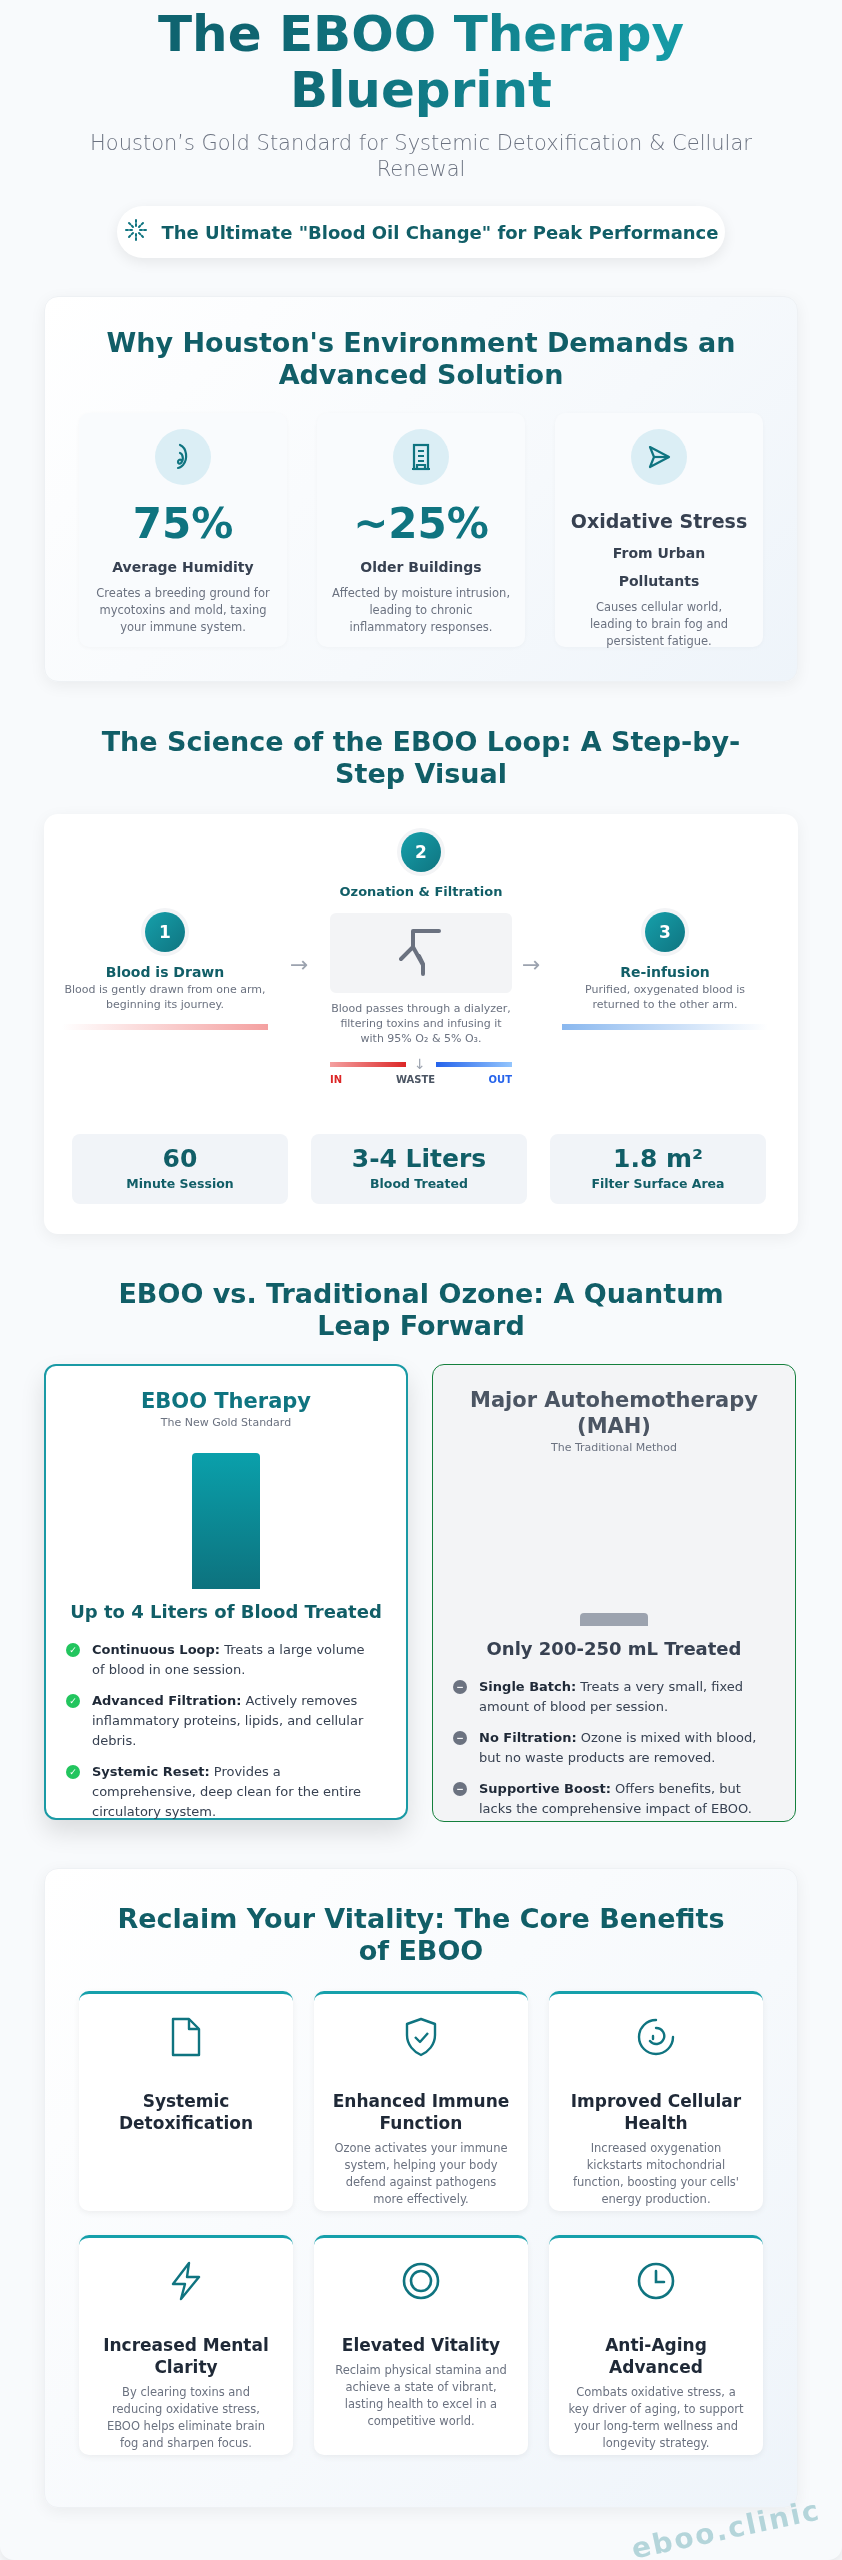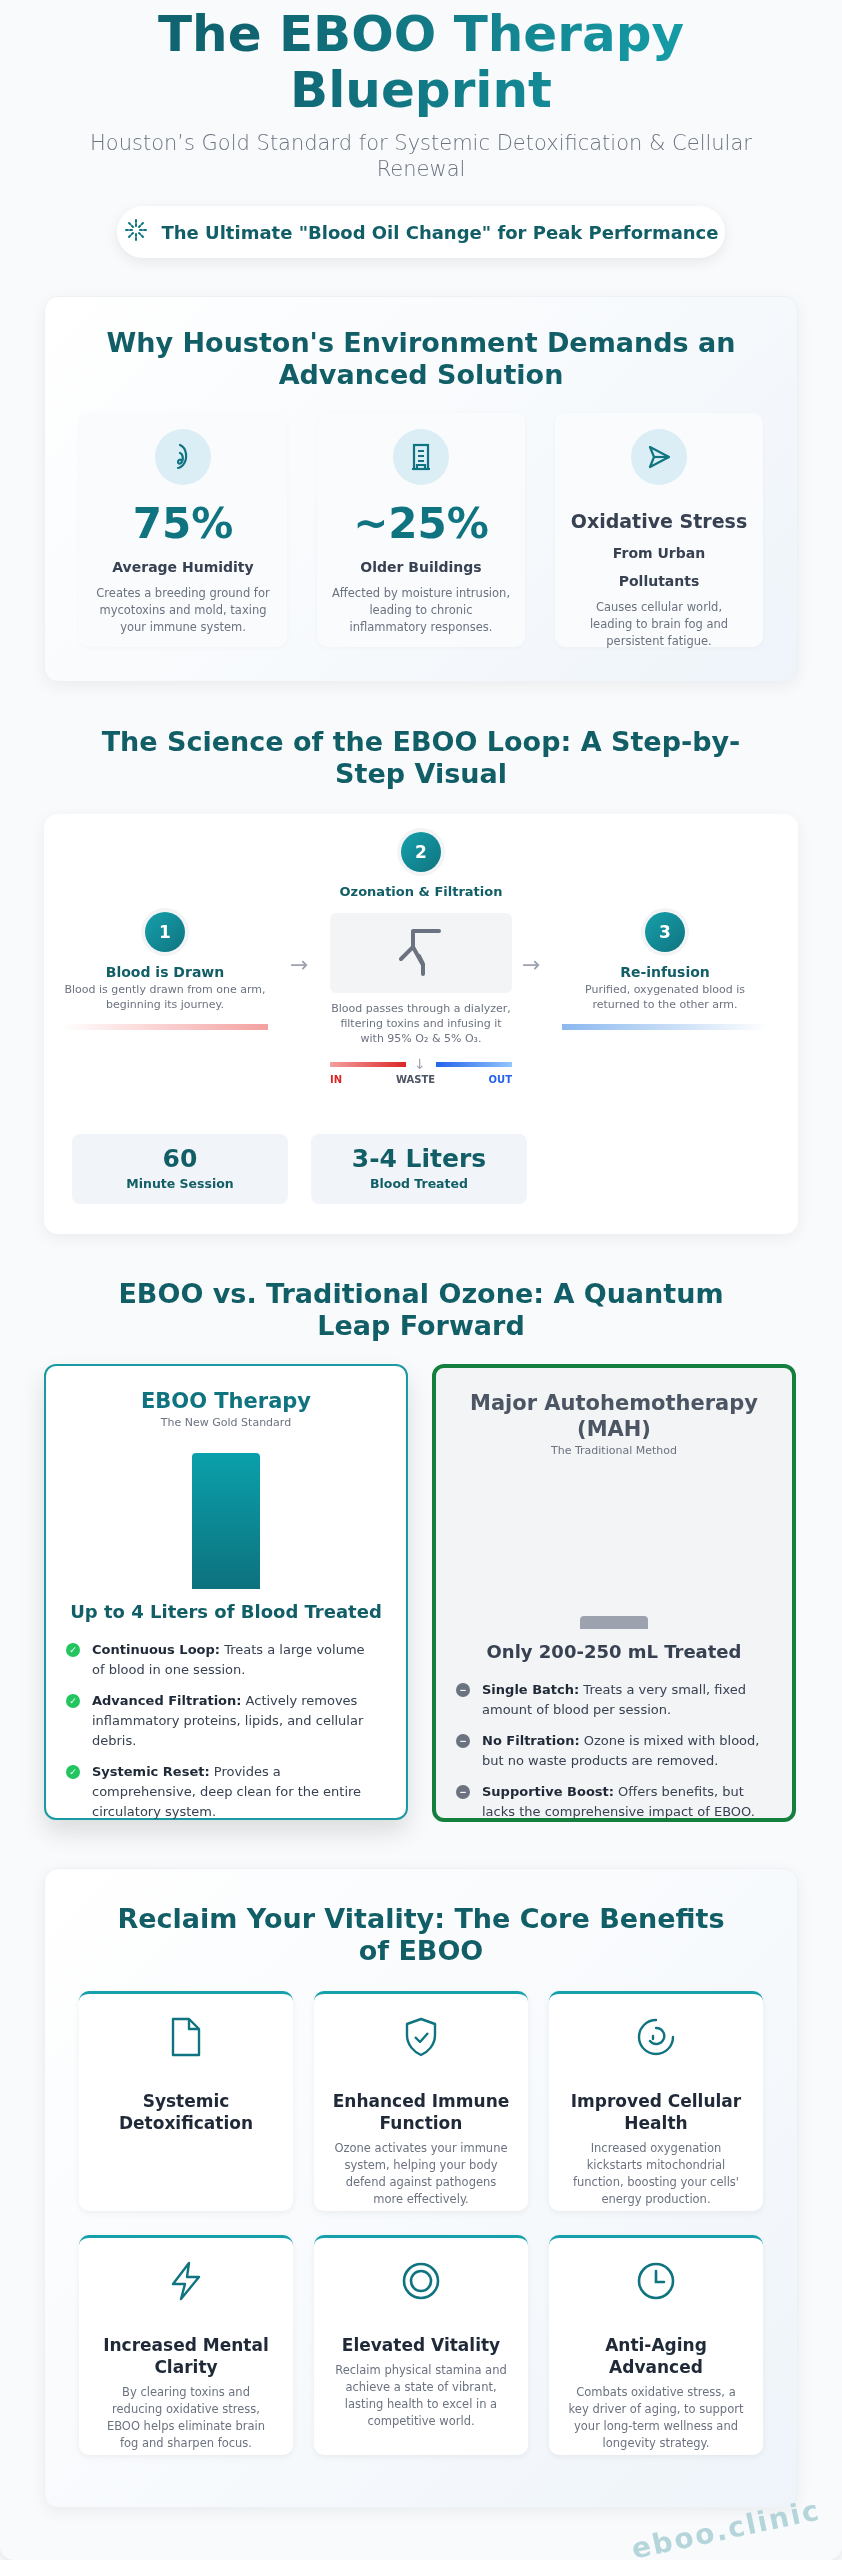--- a/index.html
+++ b/index.html
@@ -34,21 +34,21 @@
   .step-desc { text-align: center; font-size: 11px; color: #6b7280; line-height: 15px; margin-top: 2px; }
   .arrow { position: absolute; color: #9ca3af; font-size: 22px; }
   .mini-stats { position: absolute; top: 320px; left: 28px; display: flex; gap: 23px; }
   .mini { width: 216px; height: 70px; background: #f1f4f8; border-radius: 8px; text-align: center; padding-top: 10px; }
   .mini-val { font-size: 25px; font-weight: bold; color: #115e67; line-height: 30px; }
   .mini-lab { font-size: 12.5px; font-weight: bold; color: #115e67; margin-top: 2px; }
 
   
   .cmp { position: absolute; top: 1364px; width: 364px; border-radius: 12px; }
   .cmp-eboo { left: 44px; height: 456px; background: #fff; border: 2px solid #1a9aa5; box-shadow: 0 12px 24px rgba(0,0,0,0.12); }
-  .cmp-mah { left: 432px; height: 458px; background: #f3f4f6; border: 4px solid #15803d; }
+  .cmp-mah { left: 432px; height: 458px; background: #f3f4f6; border: 1px solid #15803d; }
   .cmp-title { text-align: center; font-weight: bold; font-size: 21px; line-height: 26px; margin-top: 22px; }
   .cmp-sub { text-align: center; font-size: 11px; color: #6b7280; margin-top: 2px; }
   .bar-area { position: relative; height: 140px; margin-top: 20px; }
   .bar { position: absolute; left: 50%; bottom: 0; width: 68px; transform: translateX(-50%); border-radius: 4px 4px 0 0; }
   .cmp-head { text-align: center; font-weight: bold; font-size: 18px; margin-top: 12px; }
   .cmp-list { list-style: none; margin: 18px 26px 0 46px; }
   .cmp-list li { position: relative; font-size: 13px; line-height: 20px; color: #374151; margin-bottom: 11px; padding-left: 0; }
   .cmp-list li .ic { position: absolute; left: -26px; top: 3px; width: 14px; height: 14px; border-radius: 50%; color: #fff; font-size: 9px; line-height: 14px; text-align: center; font-weight: bold; }
   .cmp-list b { color: #1f2937; }
 
@@ -160,20 +160,24 @@
     </div>
     <div class="mini-stats">
       <div class="mini">
         <div class="mini-val">60</div>
         <div class="mini-lab">Minute Session</div>
       </div>
       <div class="mini">
         <div class="mini-val">3-4 Liters</div>
         <div class="mini-lab">Blood Treated</div>
       </div>
+      <div class="mini">
+        <div class="mini-val">1.8 m²</div>
+        <div class="mini-lab">Filter Surface Area</div>
+      </div>
     </div>
   </section>
 
   <h2 class="sec-title" style="position:absolute; top:1278px; left:0; width:842px; padding:0 80px;">EBOO vs. Traditional Ozone: A Quantum Leap Forward</h2>
 
   <div class="cmp cmp-eboo">
     <div class="cmp-title" style="color:#0f7480;">EBOO Therapy</div>
     <div class="cmp-sub">The New Gold Standard</div>
     <div class="bar-area">
       <div class="bar" style="height:136px; background:linear-gradient(180deg,#0aa0ab,#0d727e);"></div>

